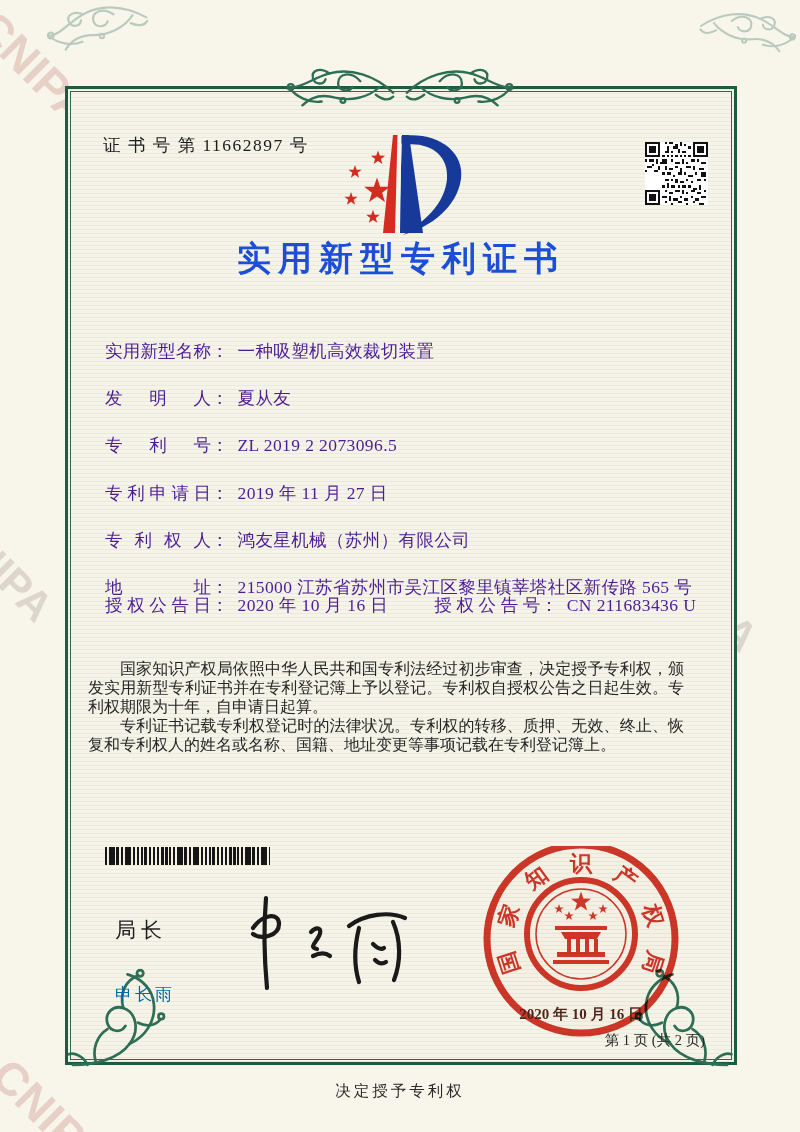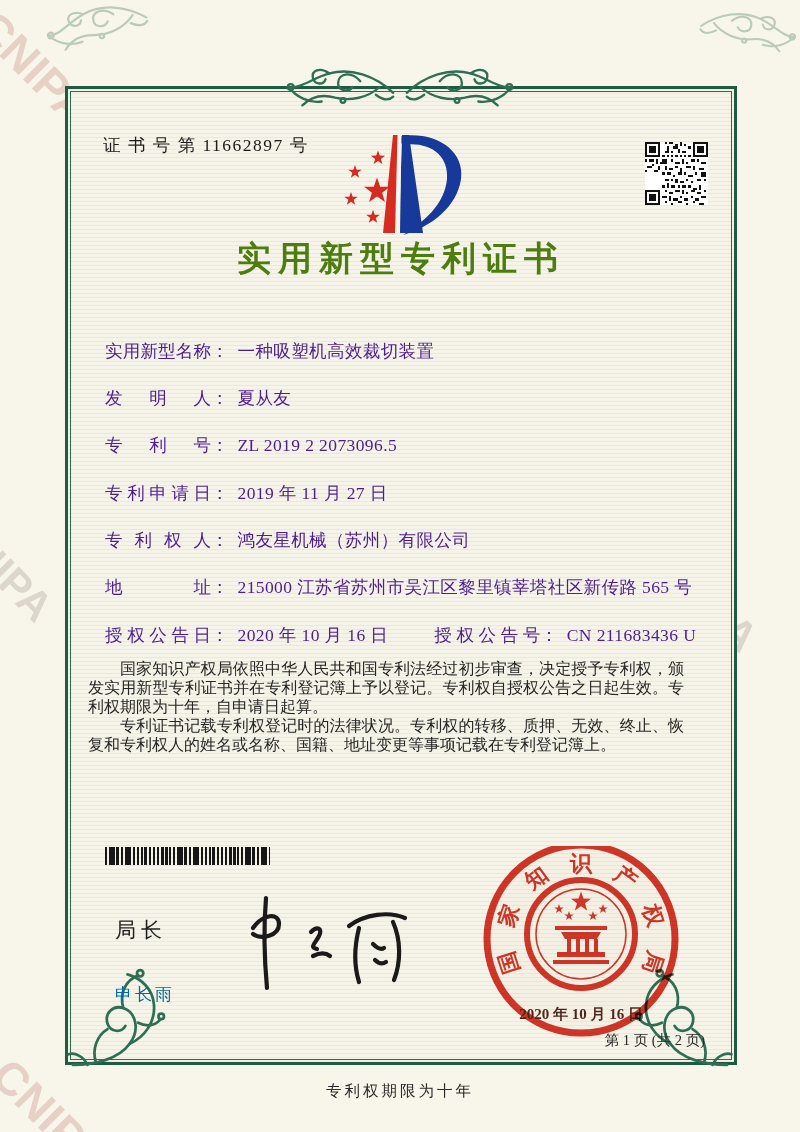--- a/index.html
+++ b/index.html
@@ -36,28 +36,28 @@
   .orn-bottom-right{left:630px;top:968px;width:106px;height:100px;transform:scaleX(-1);}
   .pink-orn{position:absolute;opacity:.30;}
   .pink-orn-tl{left:42px;top:-6px;width:110px;height:60px;transform:rotate(-14deg);}
   .pink-orn-tr{left:696px;top:0px;width:104px;height:58px;transform:scaleX(-1) rotate(-10deg);}
 
   
   .cert-no{position:absolute;left:103px;top:133px;font-size:17.5px;letter-spacing:1.5px;color:#1c1c1c;}
   .logo{position:absolute;left:333px;top:127px;width:140px;height:113px;}
   .qr{position:absolute;left:645px;top:142px;width:63px;height:63px;}
   .title{position:absolute;left:65px;top:236px;width:672px;text-align:center;
-         font-size:34px;font-weight:bold;letter-spacing:7px;color:#4d7c0f;}
+         font-size:34px;font-weight:bold;letter-spacing:7px;color:#1d4ed8;}
 
   
   .frow{position:absolute;left:105px;font-size:17.5px;white-space:nowrap;color:#4c1d95;}
   .lbl{display:inline-block;width:106px;text-align:justify;text-align-last:justify;text-justify:inter-character;}
   .colon{display:inline-block;margin-right:9px;}
   .val{letter-spacing:.4px;}
-  .f1{top:339px}.f2{top:386px}.f3{top:433px}.f4{top:481px}.f5{top:528px}.f6{top:575px}.f7{top:623px}
+  .f1{top:339px}.f2{top:386px}.f3{top:433px}.f4{top:481px}.f5{top:528px}.f6{top:575px}.f7{top:593px}
   .pair2{margin-left:46px;}
 
   
   .paras{position:absolute;left:88px;top:659px;width:596px;font-size:16px;line-height:19px;
          text-align:justify;color:#262626;}
   .paras p{margin:0;text-indent:2em;}
 
   
   .barcode{position:absolute;left:105px;top:847px;width:165px;height:18px;
     background-image:
@@ -252,15 +252,15 @@
       <rect x="100" y="93" width="4" height="13"></rect>
       <rect x="109" y="93" width="4" height="13"></rect>
       <rect x="118" y="93" width="4" height="13"></rect>
       <rect x="81" y="106" width="48" height="5"></rect>
       <rect x="77" y="114" width="56" height="4"></rect>
     </g>
     <text x="105" y="173" font-size="15" font-weight="bold" fill="#43150d" text-anchor="middle" font-family="Liberation Serif, DejaVu Serif, serif">2020 年 10 月 16 日</text>
   </svg>
 
   <div class="page-no">第 1 页 (共 2 页)</div>
-  <div class="footer-note">专利权期限为十年</div>
+  <div class="footer-note">决定授予专利权</div>
 
 </div>
 
 </body></html>

